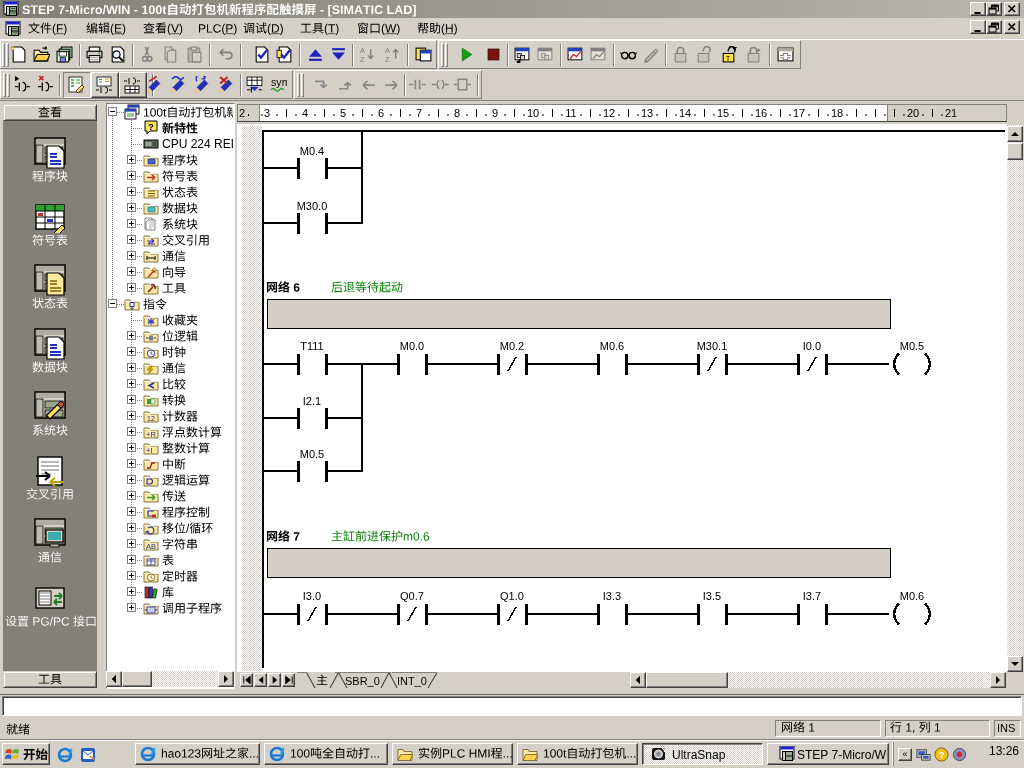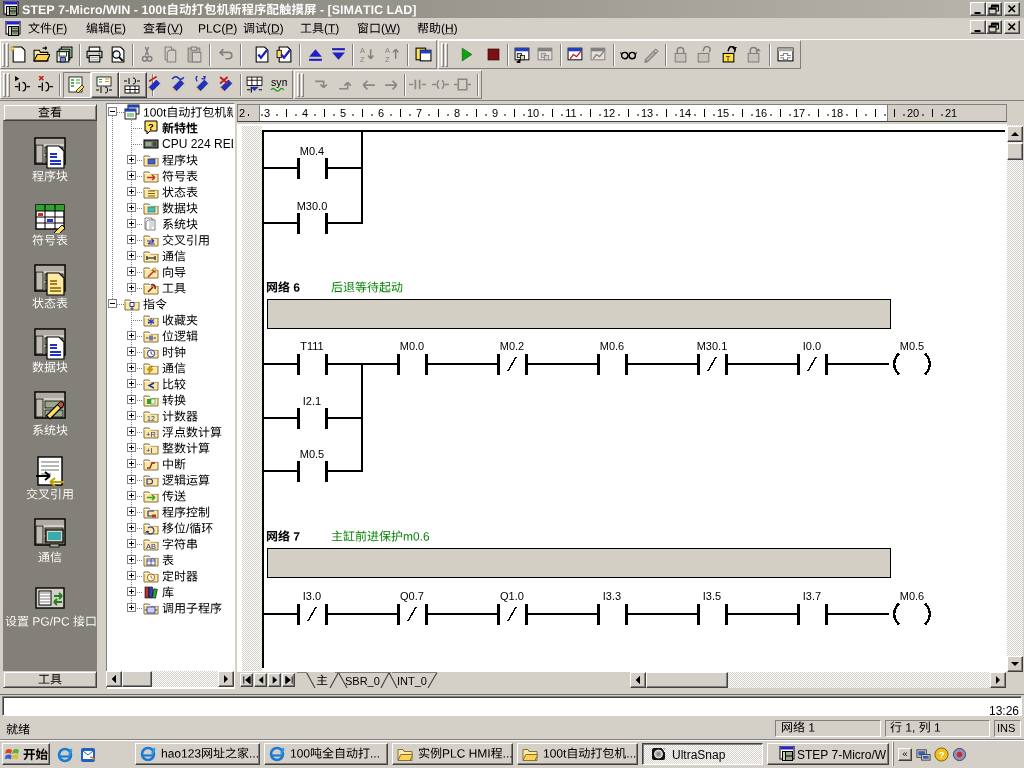--- a/index.html
+++ b/index.html
@@ -1235,21 +1235,21 @@
     <rect x="1" y="3" width="10" height="8" fill="#d4d0c8" stroke="#404040"></rect>
     <rect x="2.5" y="4.5" width="7" height="4.5" fill="#3060c0"></rect>
     <rect x="6" y="8" width="9" height="6" fill="#d4d0c8" stroke="#404040"></rect>
     <rect x="7.5" y="9.5" width="6" height="3" fill="#3060c0"></rect>
   </svg><svg class="abs" style="left:934px;top:747px" width="15" height="15" viewBox="0 0 16 16">
     <circle cx="8" cy="8" r="7" fill="#f0c020" stroke="#806000"></circle>
     <text x="5" y="12" font-size="10" font-weight="bold" font-family="Liberation Sans" fill="#fff">?</text>
   </svg><svg class="abs" style="left:952px;top:747px" width="15" height="15" viewBox="0 0 16 16">
     <circle cx="8" cy="8" r="6.5" fill="#9090b8" stroke="#404060"></circle>
     <circle cx="8" cy="8" r="3" fill="#c03030"></circle>
-  </svg><div class="abs" style="left:989px;top:704px;font-size:12px">13:26</div><svg style="position:absolute;left:22.0px;top:3.00px;width:394.45px;height:13.75px;" viewBox="0 -880 31556 1100" fill="#fff">
+  </svg><div class="abs" style="left:989px;top:744px;font-size:12px">13:26</div><svg style="position:absolute;left:22.0px;top:3.00px;width:394.45px;height:13.75px;" viewBox="0 -880 31556 1100" fill="#fff">
     <use href="#q89" x="0"></use>
     <use href="#q90" x="667"></use>
     <use href="#q91" x="1278"></use>
     <use href="#q92" x="1945"></use>
     <use href="#q79" x="2890"></use>
     <use href="#q93" x="3446"></use>
     <use href="#q94" x="3779"></use>
     <use href="#q95" x="4612"></use>
     <use href="#q96" x="4890"></use>
     <use href="#q97" x="5446"></use>

